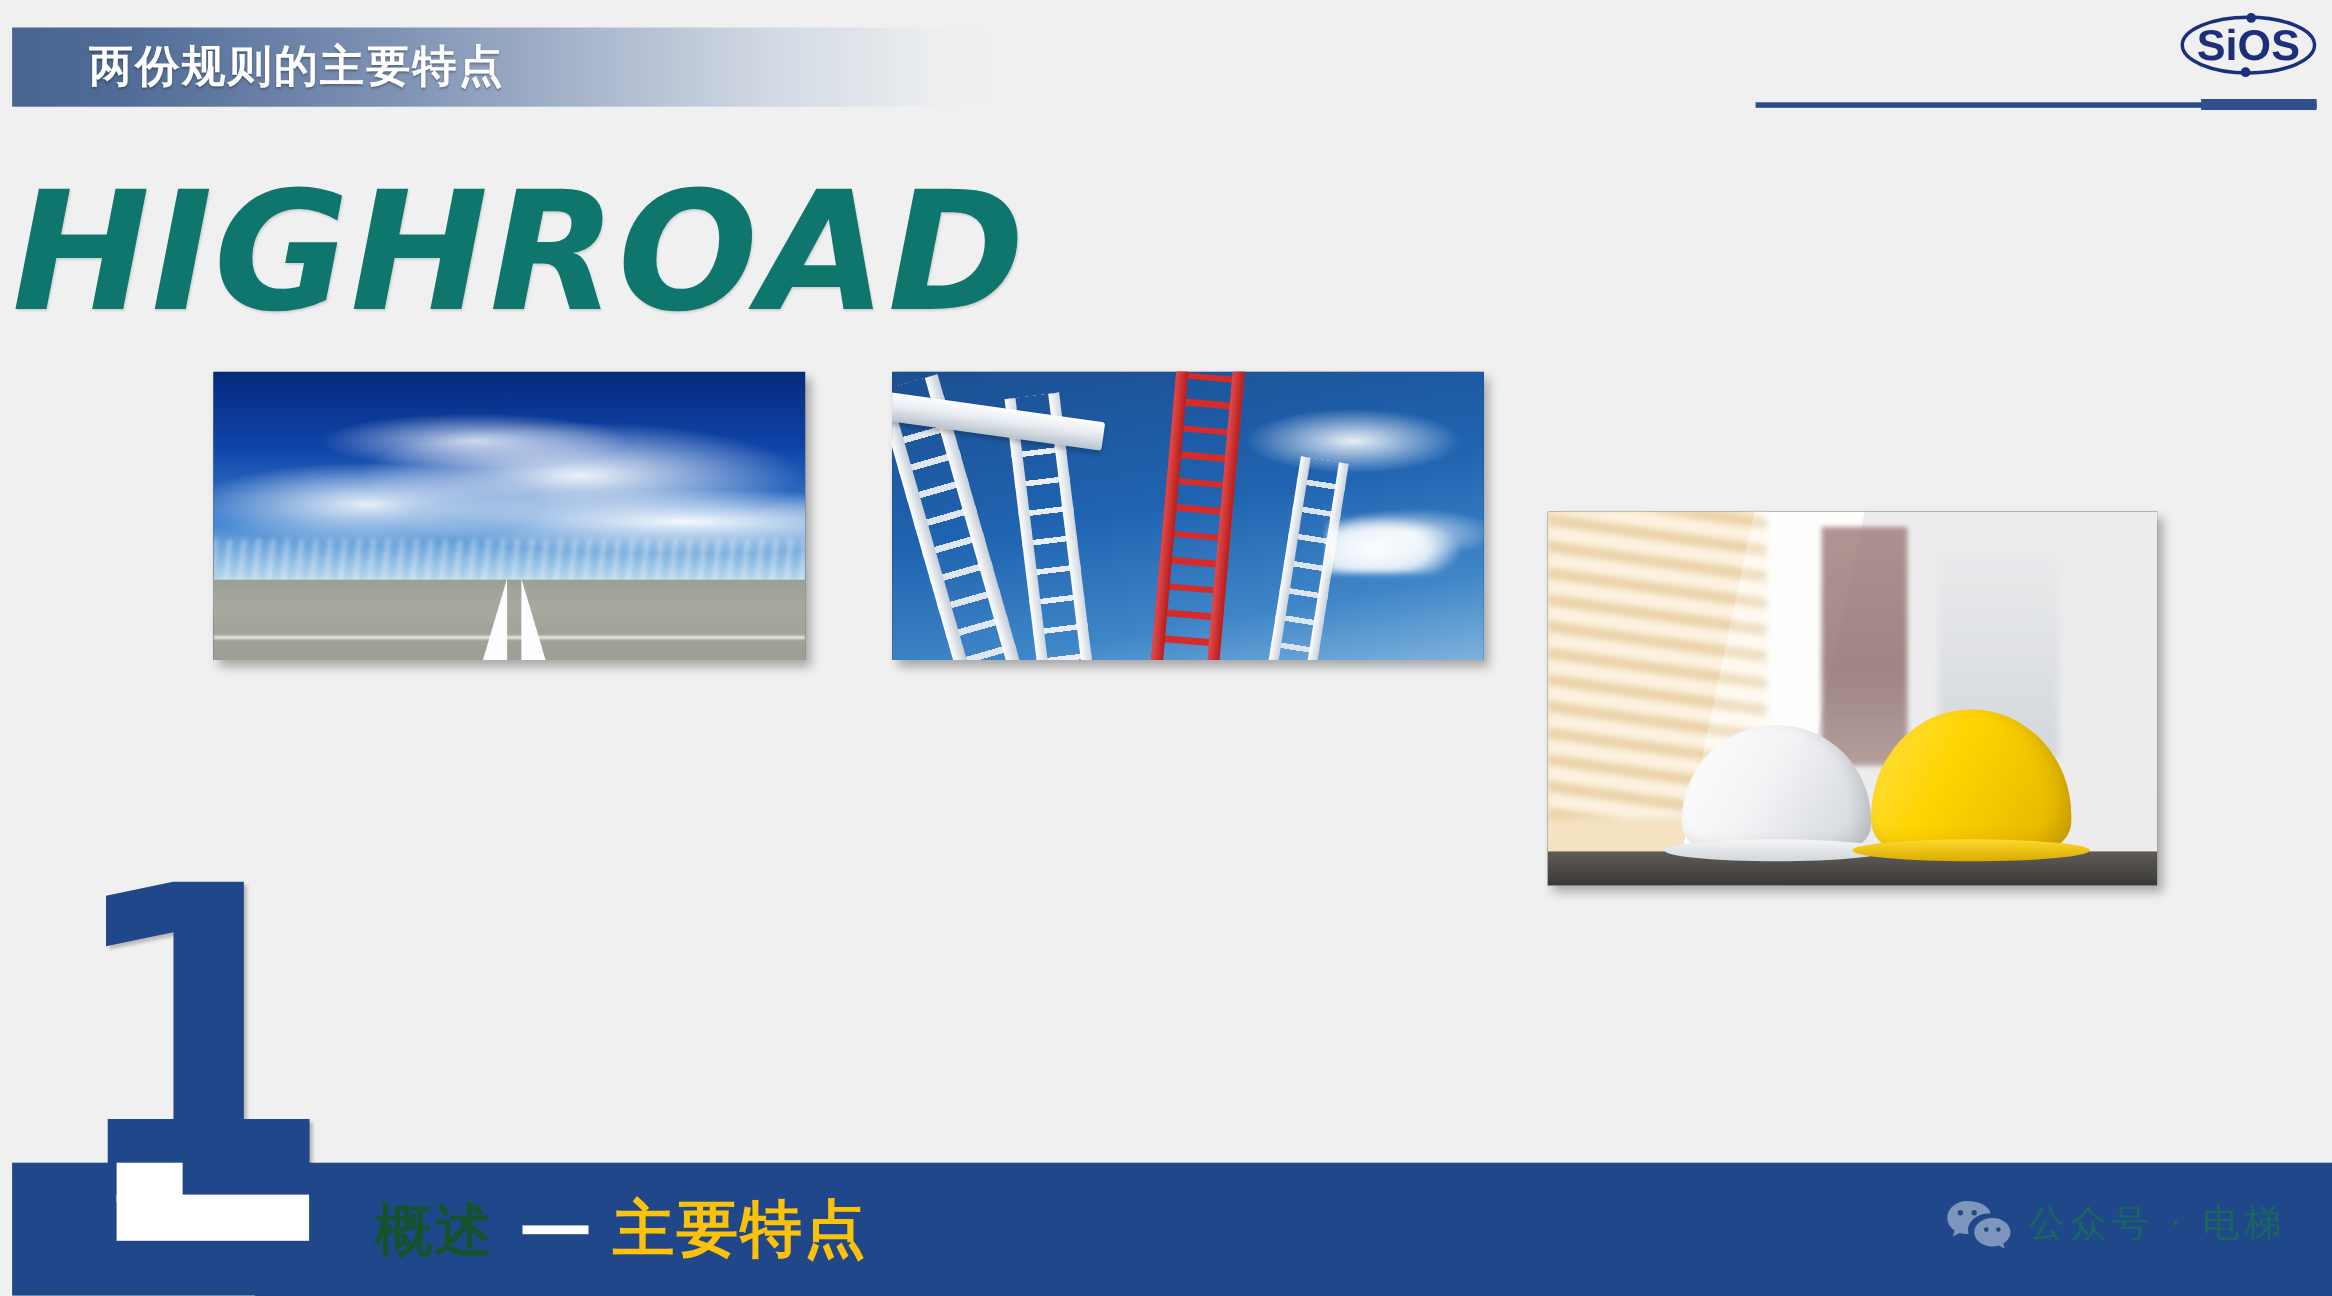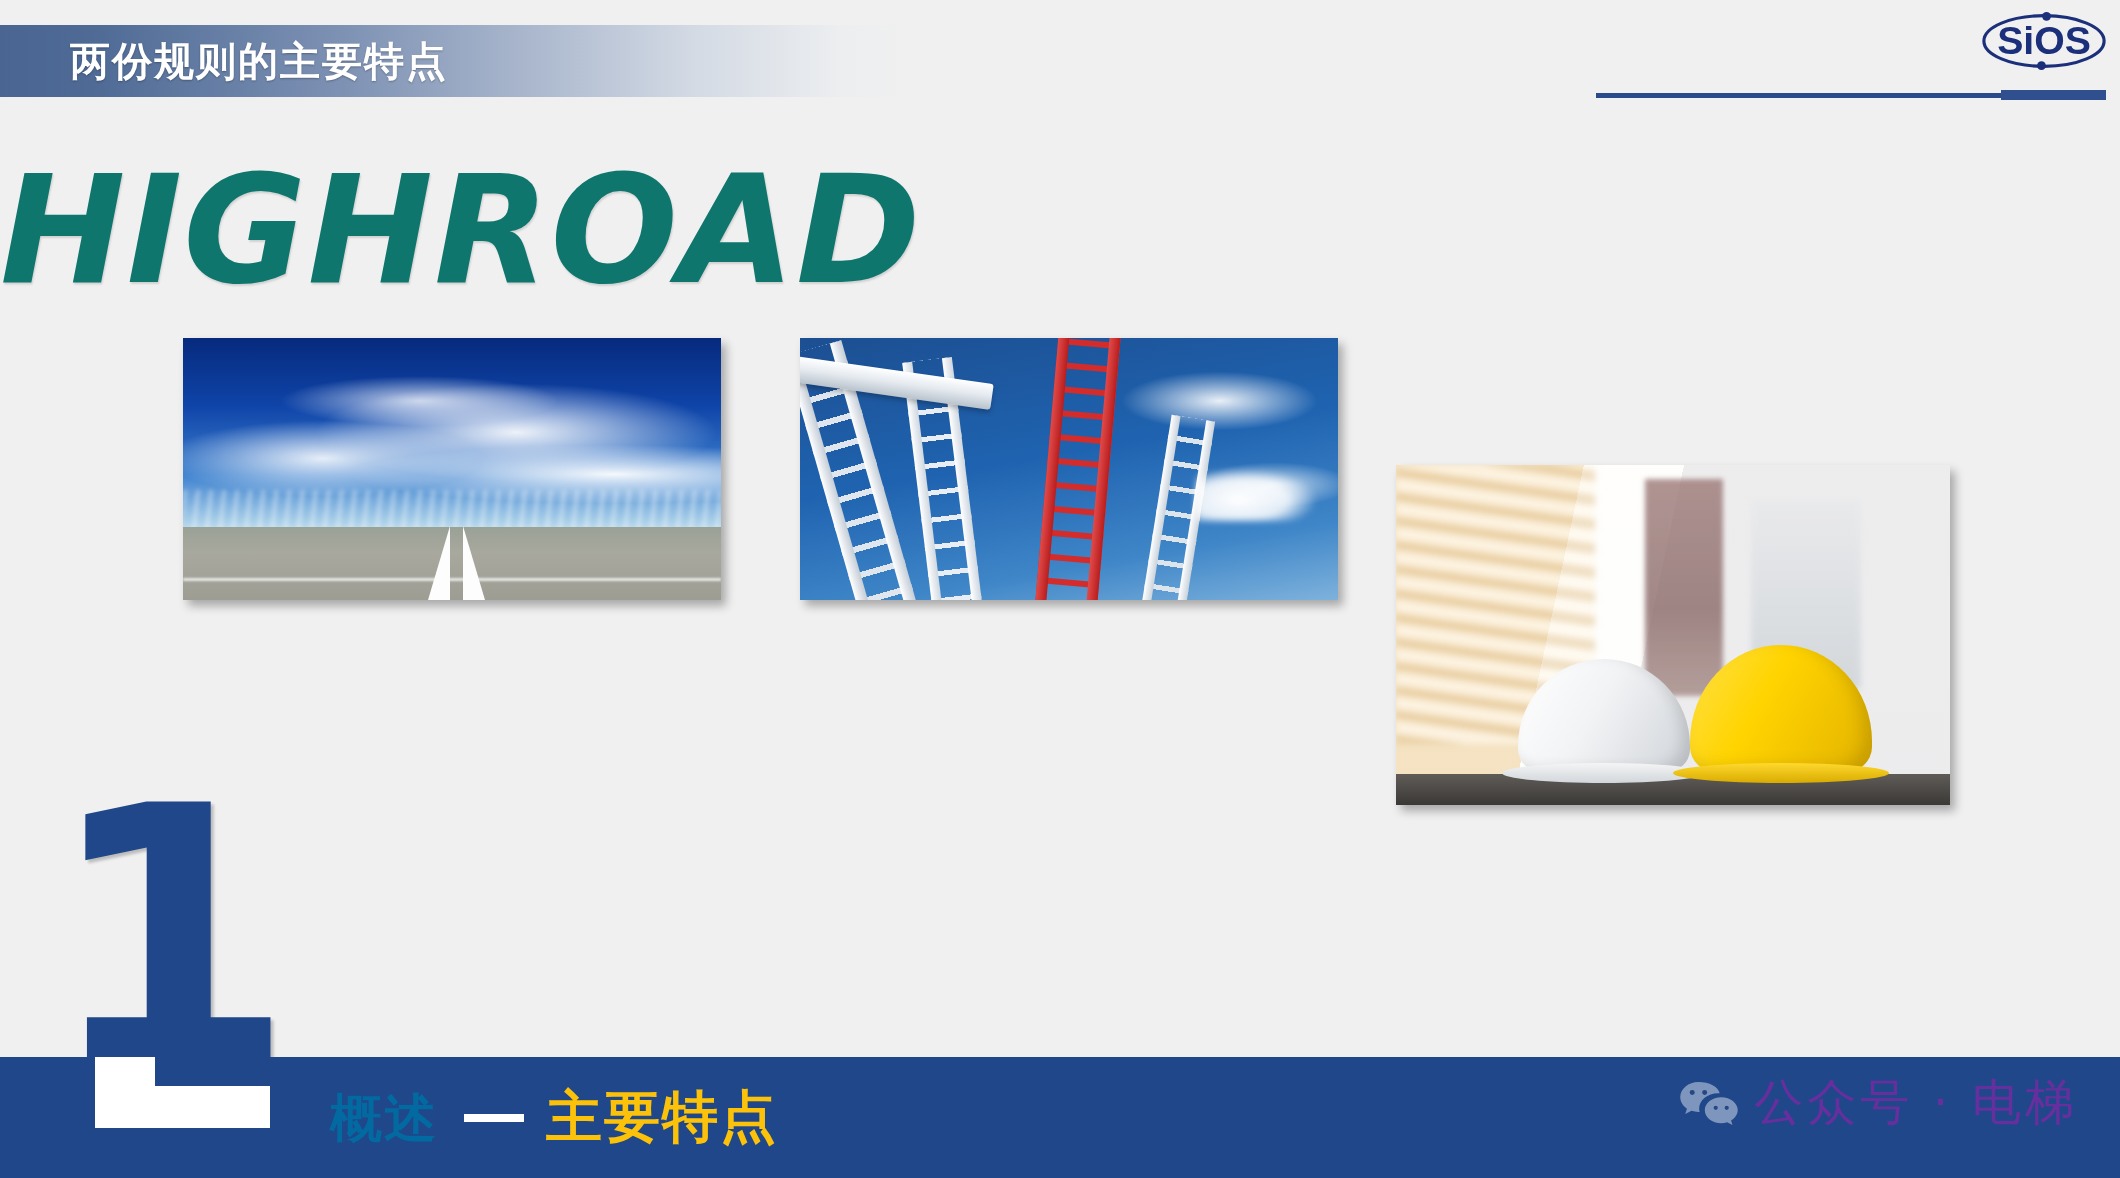--- a/index.html
+++ b/index.html
@@ -2,21 +2,21 @@
 <html><head>
 <meta charset="utf-8">
 <style>
   html,body{margin:0;padding:0;}
   body{
     width:2120px;height:1178px;
     background:#f0f0f0;
     font-family:"Liberation Sans","DejaVu Sans",sans-serif;
     overflow:hidden;position:relative;
   }
-  .slide{position:absolute;inset:0;background:#f0f0f0;}
+  .slide{position:absolute;inset:0;background:#f0f0f0;margin-left:11px;}
 
   
   .header-bar{
     position:absolute;left:0;top:25px;width:912px;height:72px;
     background:linear-gradient(90deg,#4a6592 0%,#4e6a95 10%,#7e92b4 38%,#aab7cd 58%,#d3dae4 76%,#eceef0 92%,#f0f0f0 100%);
   }
   .header-title{
     position:absolute;left:70px;top:32px;
     font-size:40px;font-weight:700;color:#ffffff;
     letter-spacing:2px;line-height:58px;
@@ -224,21 +224,21 @@
     position:absolute;left:95px;bottom:85px;width:60px;height:36px;background:#ffffff;
   }
   .footer-base{
     position:absolute;left:95px;bottom:50px;width:175px;height:42px;background:#ffffff;
   }
   .footer-text{
     position:absolute;left:330px;bottom:22px;display:flex;align-items:baseline;
     white-space:nowrap;
   }
   .ft-cn{
-    font-size:52px;font-weight:700;color:#0369a1;letter-spacing:2px;
+    font-size:52px;font-weight:700;color:#14532d;letter-spacing:2px;
     font-family:"DejaVu Sans","Liberation Sans",sans-serif;
   }
   .ft-code{
     margin-left:14px;font-size:48px;font-weight:700;color:#ffffff;
     font-family:"Liberation Serif","DejaVu Serif",serif;
   }
   .ft-dash{
     display:inline-block;margin:0 22px 0 26px;width:60px;height:8px;background:#ffffff;
     position:relative;top:-14px;
   }
@@ -247,21 +247,21 @@
     font-family:Liberation Sans, sans-serif;
   }
 
   
   .watermark{
     position:absolute;right:42px;bottom:42px;display:flex;align-items:center;
     opacity:.55;white-space:nowrap;
   }
   .wm-icon{width:62px;height:46px;flex:0 0 auto;margin-right:14px;}
   .wm-text{
-    font-size:49px;color:#a21caf;letter-spacing:4px;
+    font-size:34px;color:#15803d;letter-spacing:4px;
     font-family:"DejaVu Sans","Liberation Sans",sans-serif;
   }
 </style>
 </head>
 <body>
 
 <div class="slide">
 
   <div class="header-bar"></div>
   <div class="header-title">两份规则的主要特点</div>

